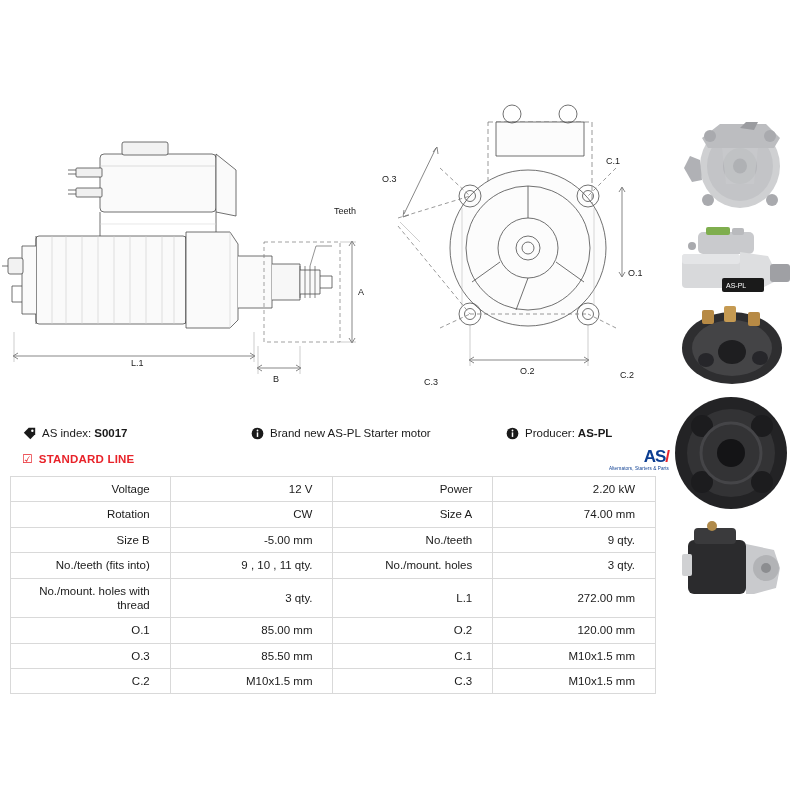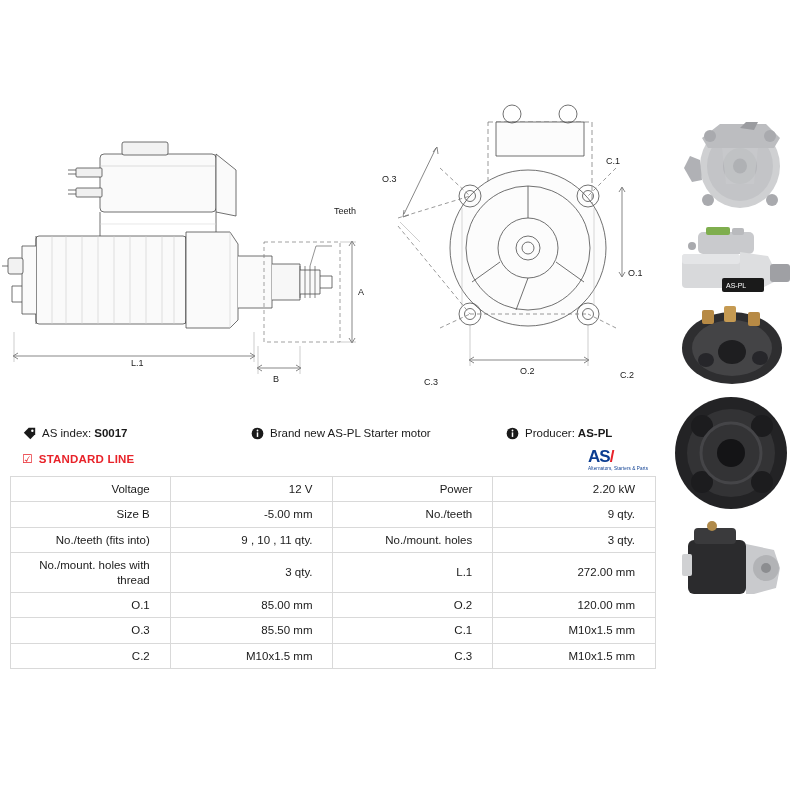--- a/index.html
+++ b/index.html
@@ -39,21 +39,21 @@
   .ic {
     display:inline-flex; align-items:center; justify-content:center;
     width:14px; height:14px; margin-right:6px; flex:none;
   }
   .lbl { color:#1a1a1a; }
   .val { font-weight:bold; color:#1a1a1a; margin-left:3px; }
   .std-line { color:#e8232a; font-weight:bold; font-size:11.5px; letter-spacing:.2px; }
   .check { color:#e8232a; font-size:12px; margin-right:6px; }
 
   
-  .aspl-logo { position:absolute; left:588px; top:448px; width:66px; text-align:left; }
+  .aspl-logo { position:absolute; left:603px; top:448px; width:66px; text-align:right; }
   .aspl-logo .mark {
     font-weight:bold; font-size:17px; color:#0b3d91; letter-spacing:-1px;
     font-family:"Liberation Sans", sans-serif; line-height:1;
   }
   .aspl-logo .mark .slash { color:#e8232a; }
   .aspl-logo .sub { font-size:4.6px; color:#0b3d91; letter-spacing:.1px; margin-top:1px; }
 
   
   table.specs {
     position:absolute; left:10px; top:476px; width:646px;
@@ -353,20 +353,26 @@
 
   <table class="specs">
     <tbody>
       <tr>
         <td class="k">Voltage</td>
         <td class="v">12 V</td>
         <td class="k">Power</td>
         <td class="v">2.20 kW</td>
       </tr>
       <tr>
+        <td class="k">Rotation</td>
+        <td class="v">CW</td>
+        <td class="k">Size A</td>
+        <td class="v">74.00 mm</td>
+      </tr>
+      <tr>
         <td class="k">Size B</td>
         <td class="v">-5.00 mm</td>
         <td class="k">No./teeth</td>
         <td class="v">9 qty.</td>
       </tr>
       <tr>
         <td class="k">No./teeth (fits into)</td>
         <td class="v">9 , 10 , 11 qty.</td>
         <td class="k">No./mount. holes</td>
         <td class="v">3 qty.</td>

